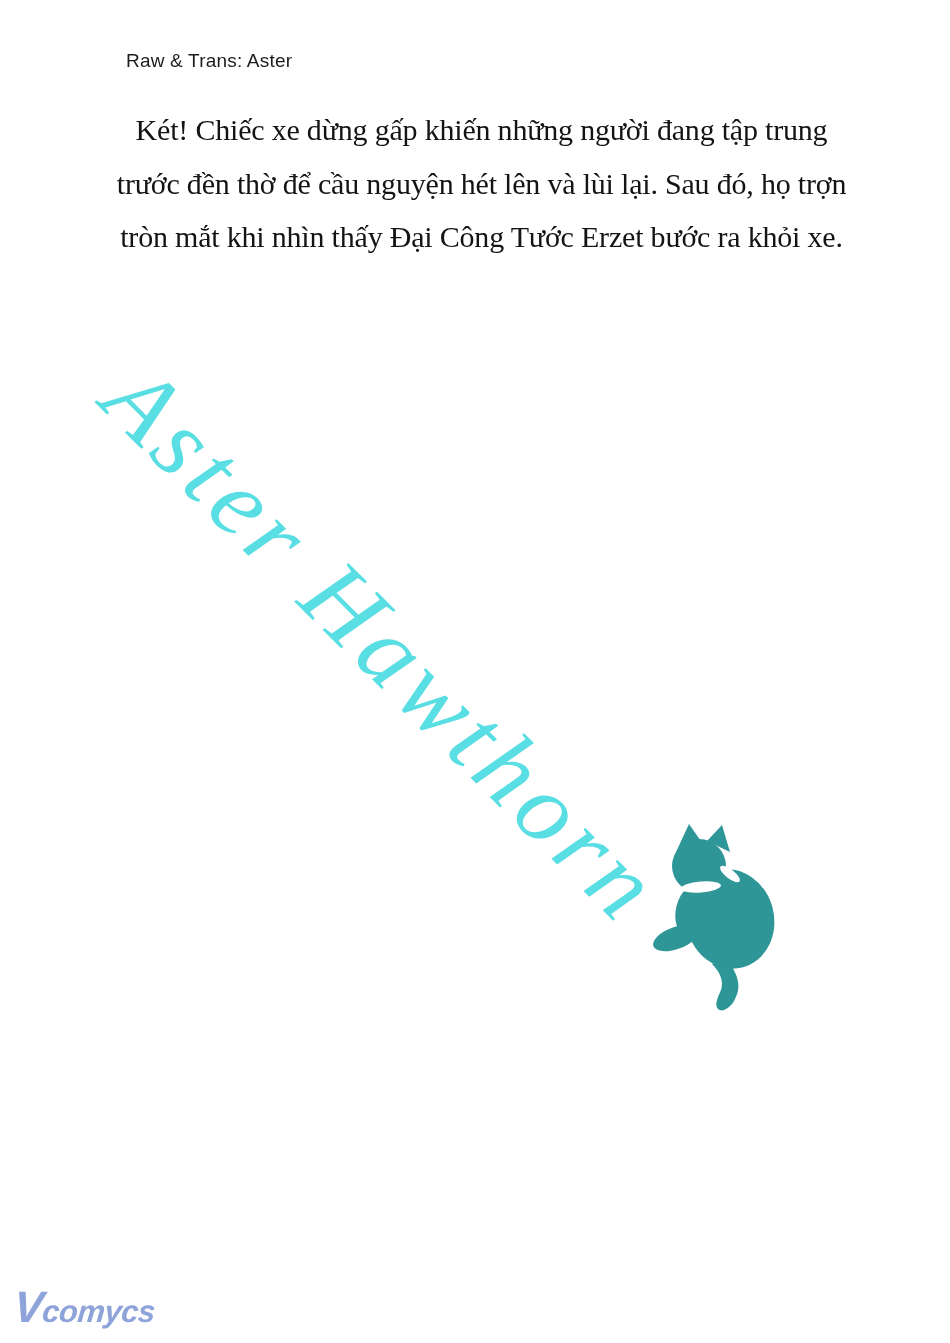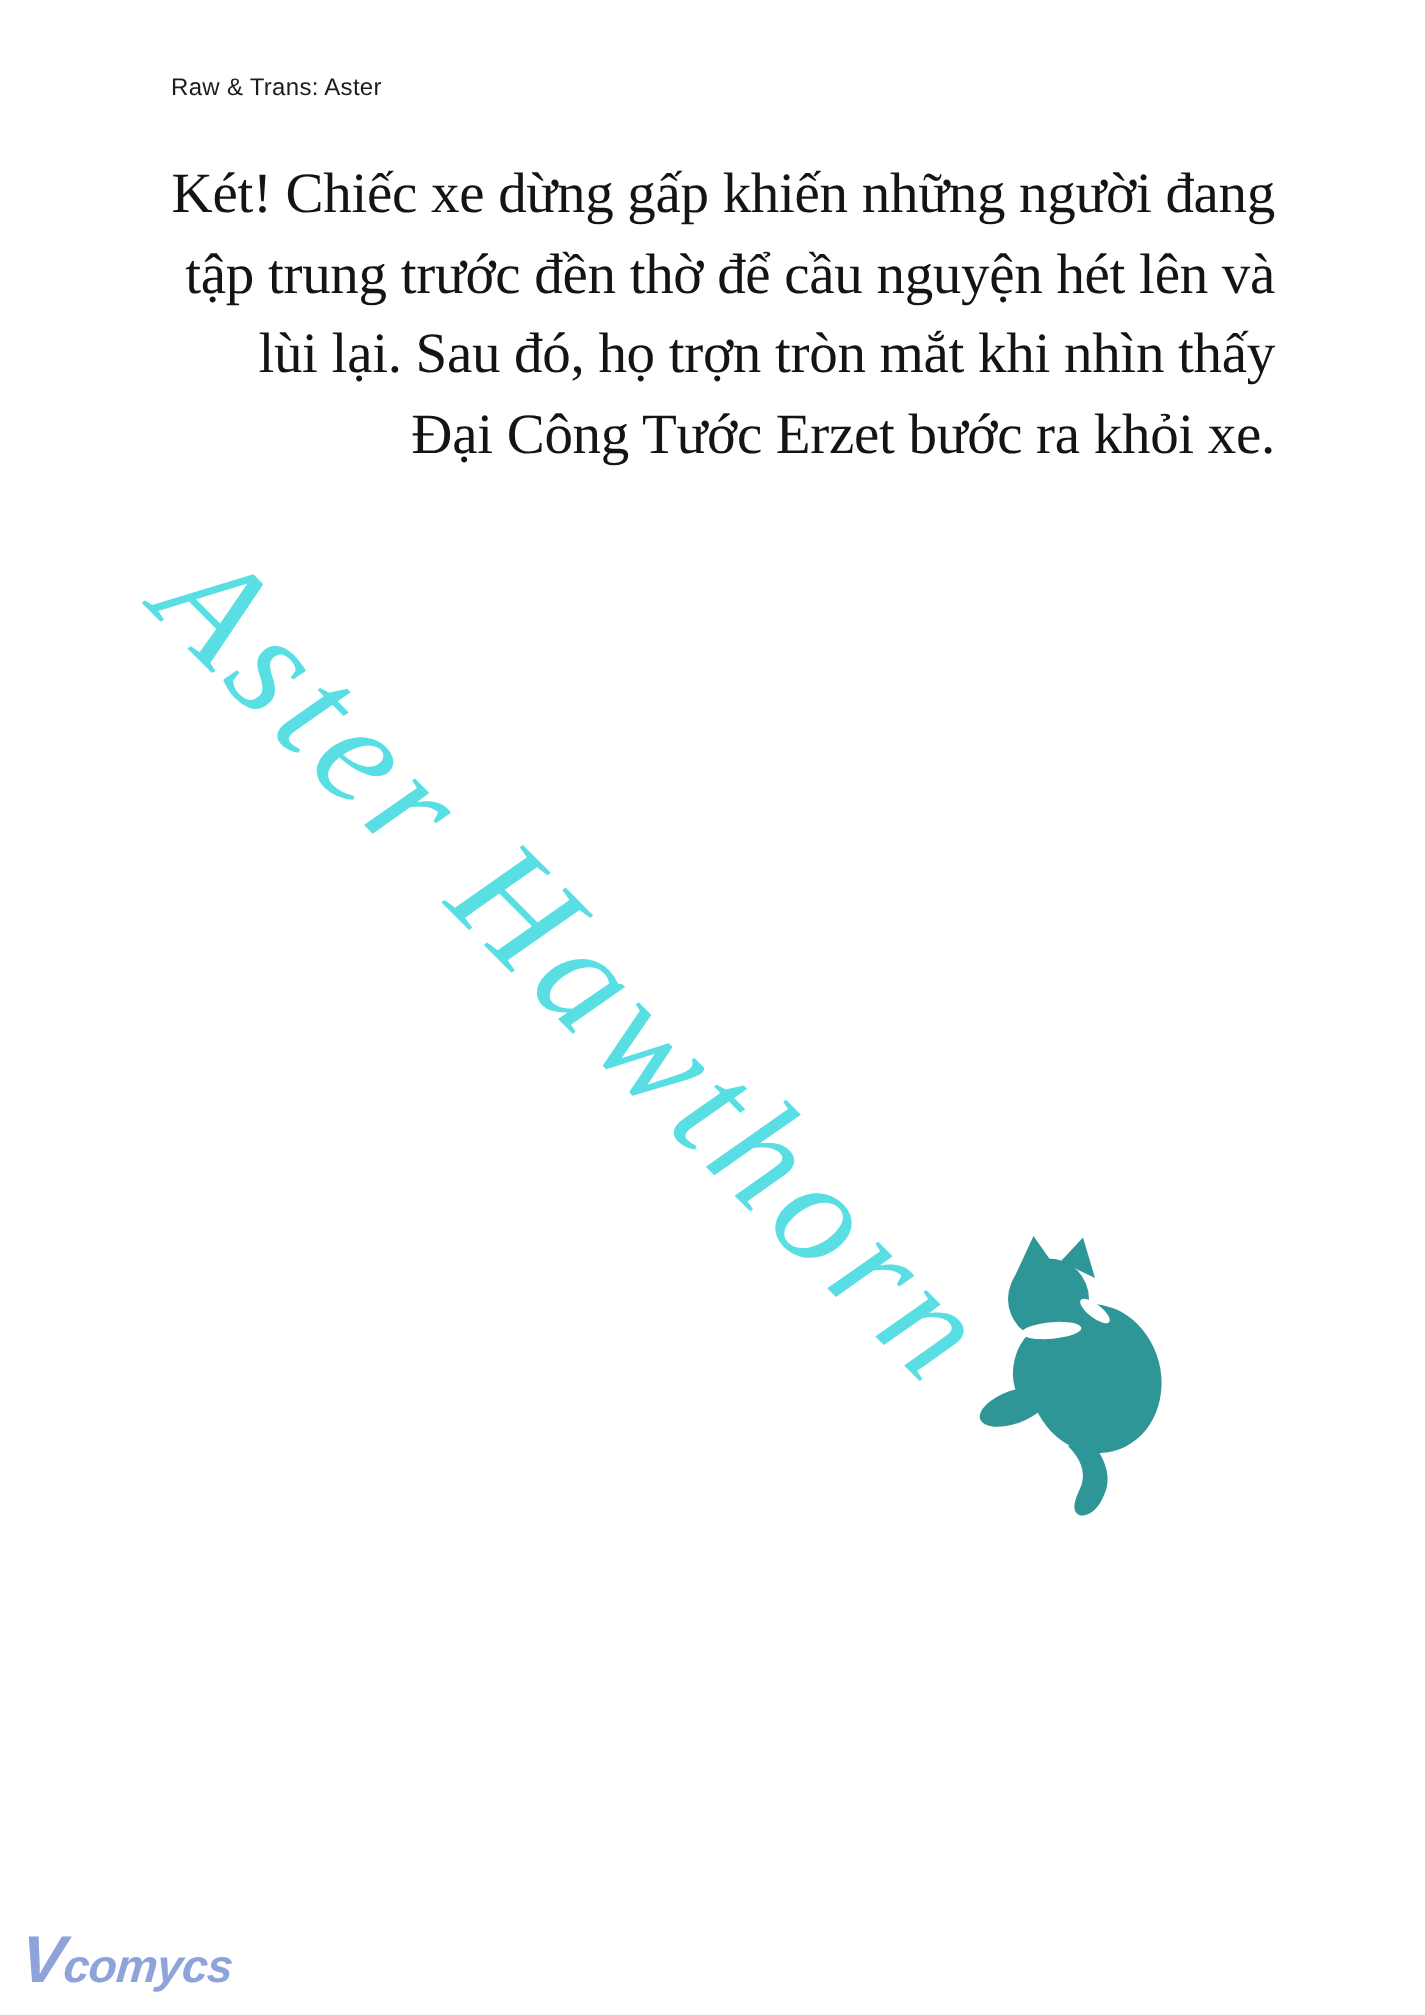--- a/index.html
+++ b/index.html
@@ -11,23 +11,23 @@
   }
   .page {
     position: relative;
     width: 950px; height: 1343px;
     background: #ffffff;
     overflow: hidden;
   }
   
   .credit {
     position: absolute;
-    left: 114px; top: 50px;
+    left: 126px; top: 50px;
     font-family: "Liberation Sans", sans-serif;
-    font-size: 16px;
+    font-size: 19px;
     color: #1c1c1c;
     letter-spacing: 0.2px;
     z-index: 3;
   }
   
   .watermark {
     position: absolute;
     left: 157px; top: 347px;
     font-family: "Liberation Serif", serif;
     font-style: italic;
@@ -46,25 +46,25 @@
     left: 652px; top: 822px;
     width: 126px; height: 194px;
     z-index: 2;
   }
   
   .content p {
     position: absolute;
     left: 113px;
     width: 737px;
     margin: 0;
-    font-size: 38px;
+    font-size: 30px;
     line-height: 53.5px;
     letter-spacing: -0.2px;
     color: #141414;
-    text-align: right;
+    text-align: center;
     z-index: 3;
   }
   .p1 { top: 103px; }
   .p2 { top: 326px; }
   .p3 { top: 559px; }
   .p4 { top: 836px; }
   .p5 { top: 1059px; }
   .content { position: absolute; inset: 0; z-index: 3; pointer-events: none; }
   
   .logo {

